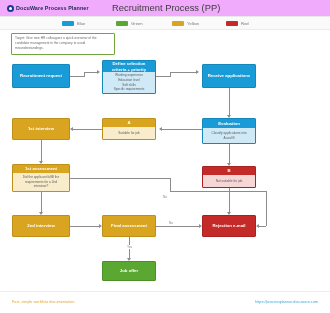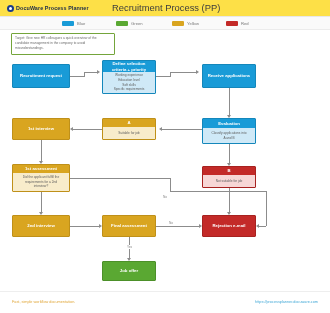--- a/index.html
+++ b/index.html
@@ -8,21 +8,21 @@
     font-family: "Liberation Sans", sans-serif;
     background: #ffffff;
     color: #333333;
     -webkit-font-smoothing: antialiased;
   }
   .page { position: relative; width: 330px; height: 313px; background: #ffffff; }
 
   
   .header {
     position: absolute; left: 0; top: 0; width: 330px; height: 17px;
-    background: #fde047; border-bottom: 1px solid #e8e8e8;
+    background: #f0abfc; border-bottom: 1px solid #e8e8e8;
     display: flex; align-items: center;
   }
   .brand { display: flex; align-items: center; gap: 2px; margin-left: 7px; }
   .brand-mark {
     width: 7px; height: 7px; border-radius: 50%;
     background: #1a3c8c; position: relative; flex: 0 0 auto;
   }
   .brand-mark::after {
     content: ""; position: absolute; left: 2px; top: 2px;
     width: 3px; height: 3px; border-radius: 50%; background: #ffffff;

